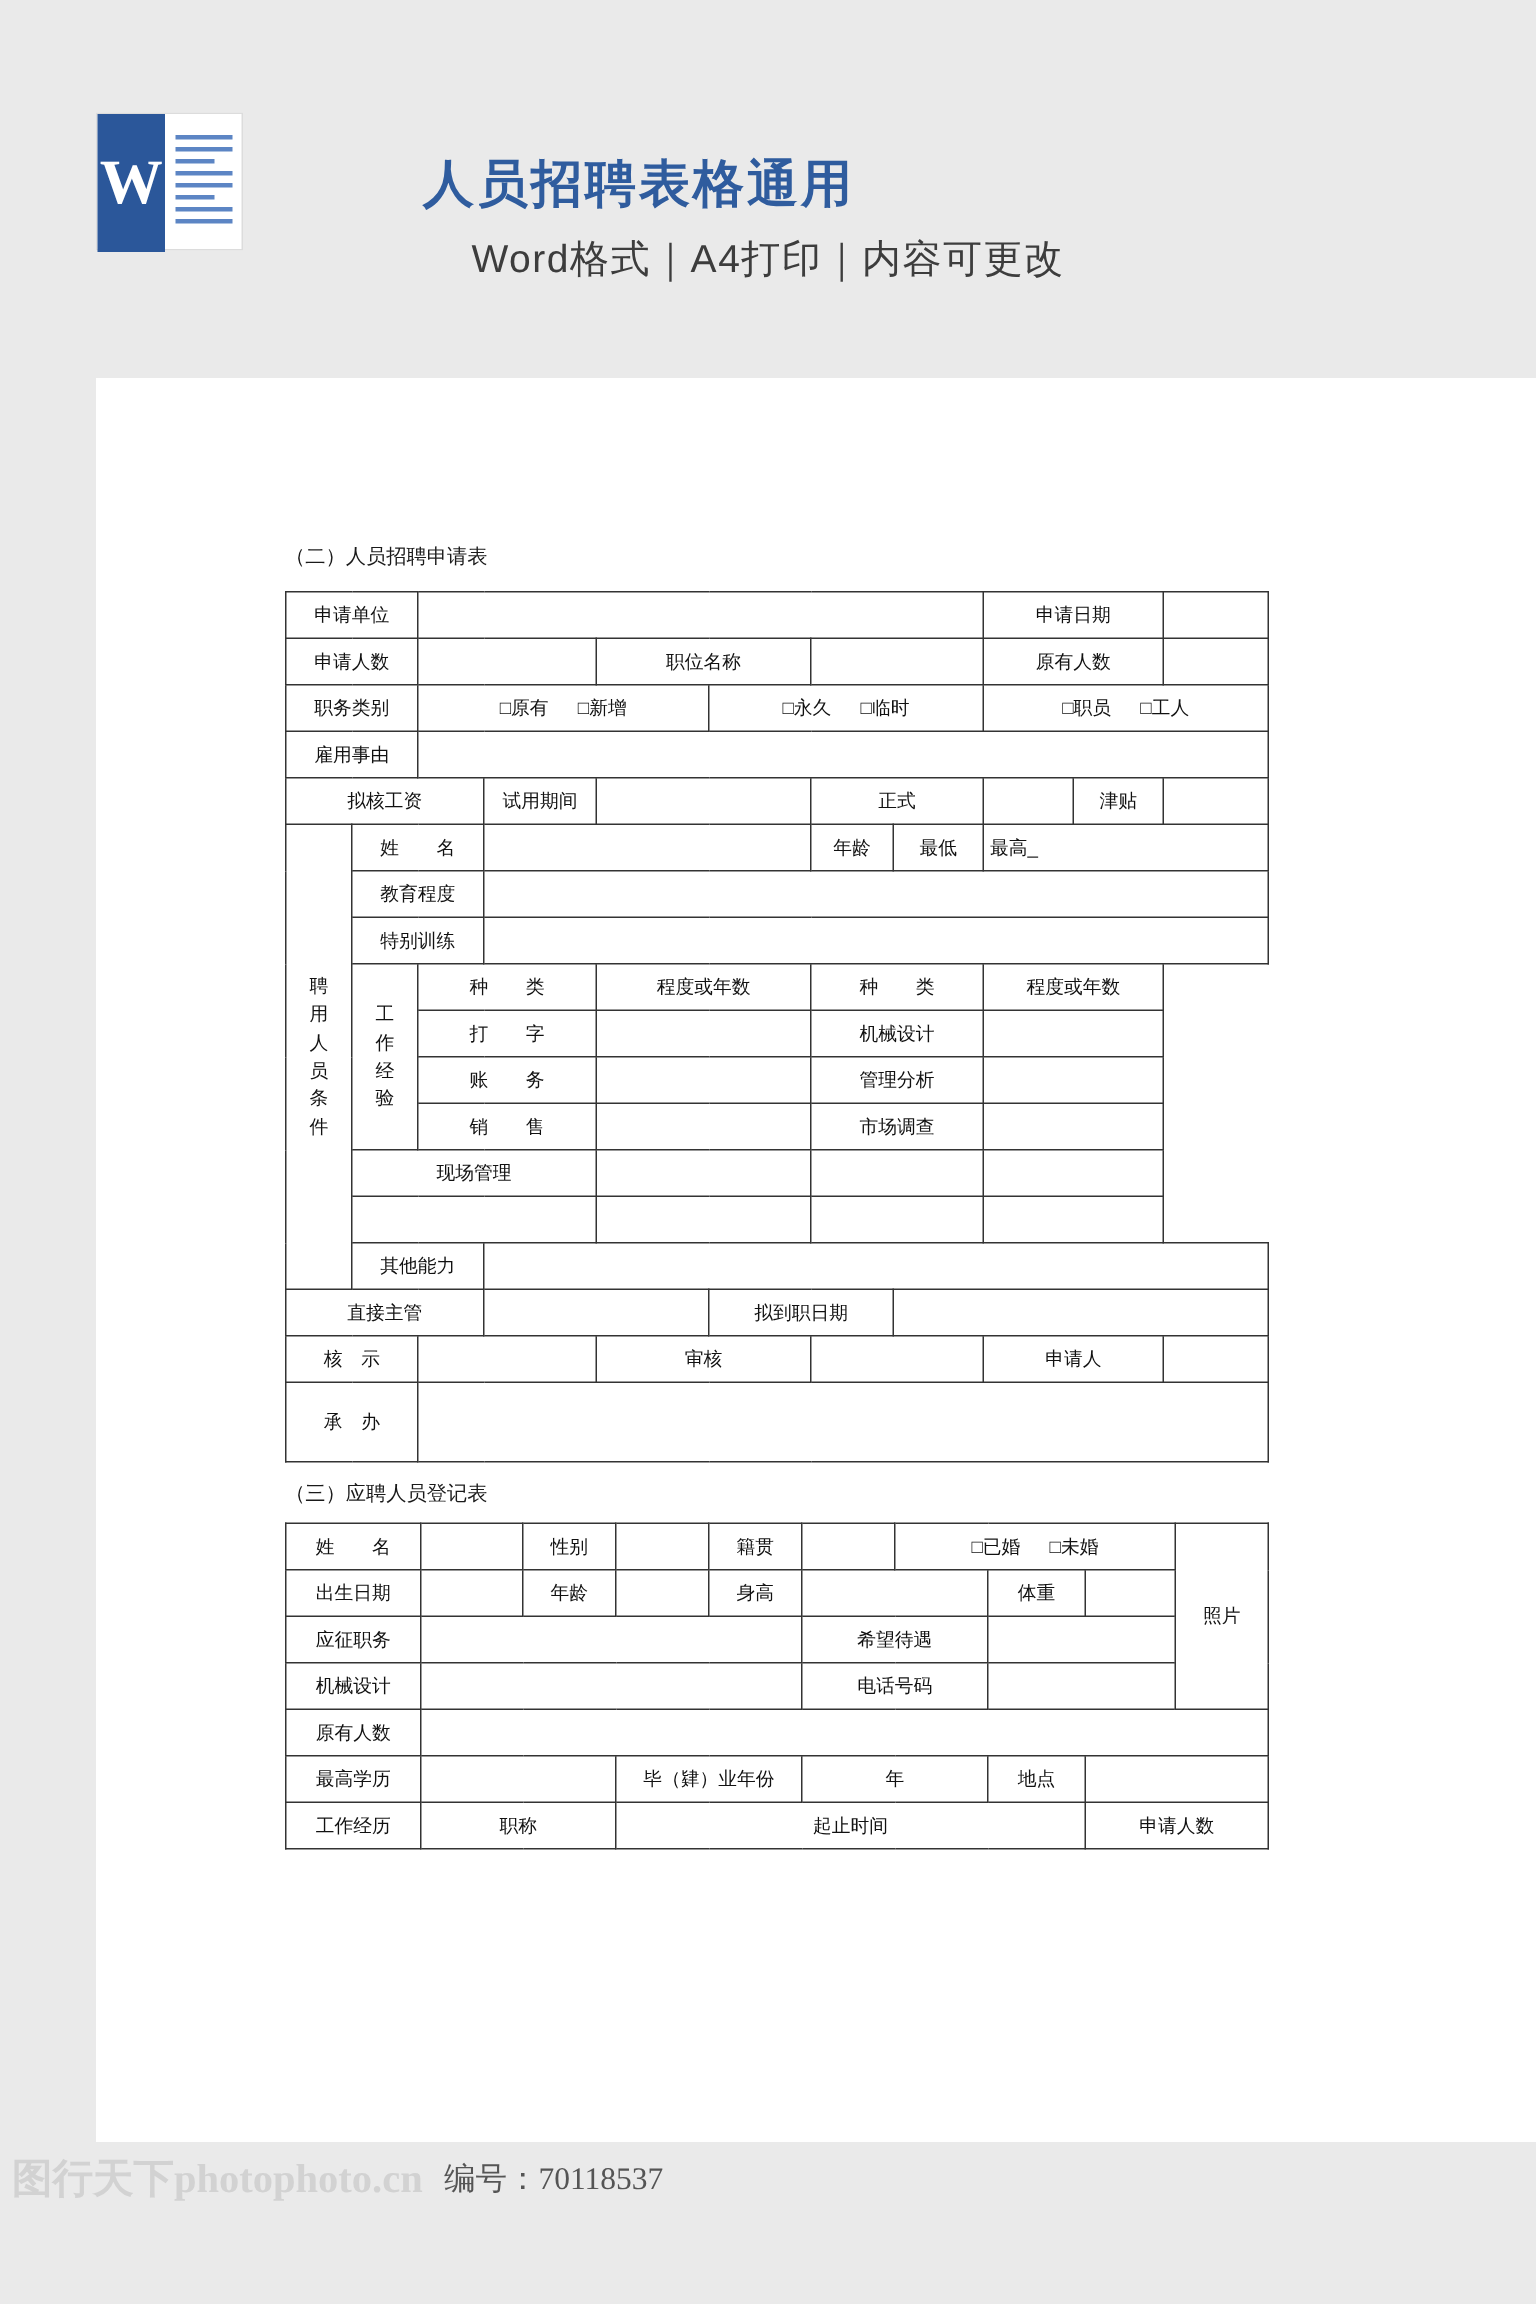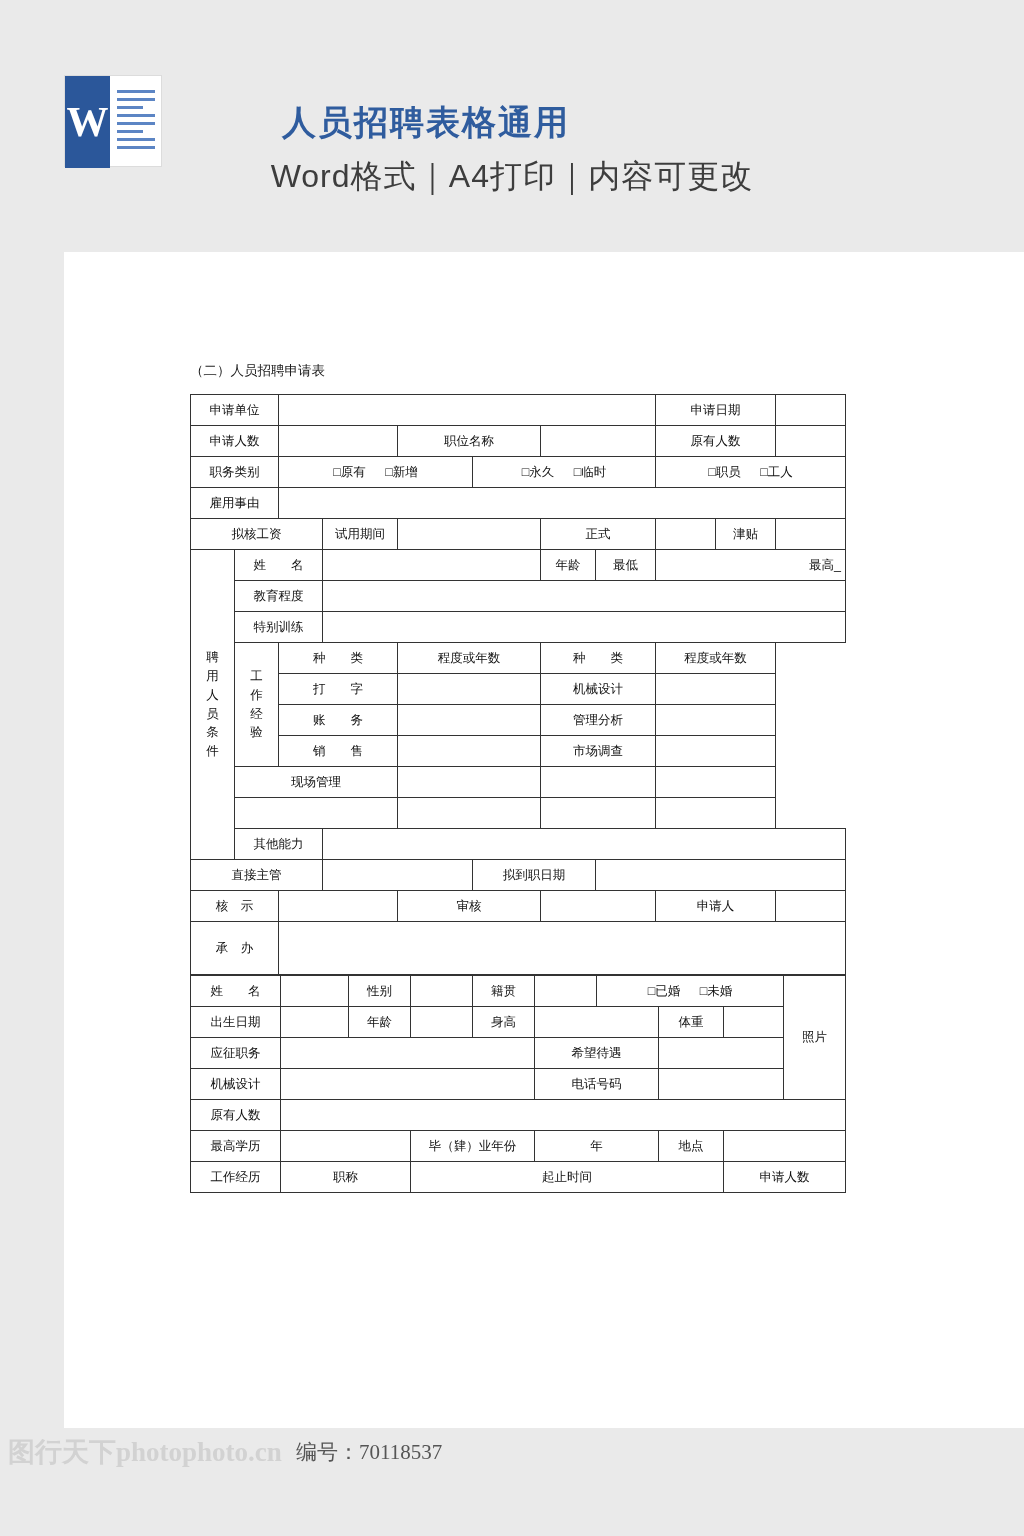--- a/index.html
+++ b/index.html
@@ -67,21 +67,21 @@
     font-size: 34px;
     font-weight: bold;
     color: #2f5c9e;
     letter-spacing: 2px;
   }
   .header-sub {
     position: absolute;
     left: 0; top: 155px;
     width: 1024px;
     text-align: center;
-    font-size: 32px;
+    font-size: 26px;
     color: #3d3d3d;
     letter-spacing: 1px;
   }
 
   
   .paper {
     position: absolute;
     left: 64px;
     top: 252px;
     width: 1021px;
@@ -256,21 +256,21 @@
                 <span>用</span>
                 <span>人</span>
                 <span>员</span>
                 <span>条</span>
                 <span>件</span>
           </td>
           <td colspan="2">姓　　名</td>
           <td colspan="3" class="blank"></td>
           <td>年龄</td>
           <td>最低</td>
-          <td colspan="3" style="text-align:right">最高_</td>
+          <td colspan="3" style="text-align:left">最高_</td>
         </tr>
 
         <tr>
           <td colspan="2">教育程度</td>
           <td colspan="8" class="blank"></td>
         </tr>
 
         <tr>
           <td colspan="2">特别训练</td>
           <td colspan="8" class="blank"></td>
@@ -345,20 +345,21 @@
           <td class="blank"></td>
         </tr>
 
         <tr>
           <td colspan="2" style="height:52px">承　办</td>
           <td colspan="9" class="blank" style="height:52px"></td>
         </tr>
       </tbody>
         </table>
 
+      <div class="sec-title second">（三）应聘人员登记表</div>
 
       <table class="form">
         <colgroup>
           <col style="width:90px">
             <col style="width:68px">
             <col style="width:62px">
           <col style="width:62px">
             <col style="width:62px">
             <col style="width:62px">
           <col style="width:62px">

